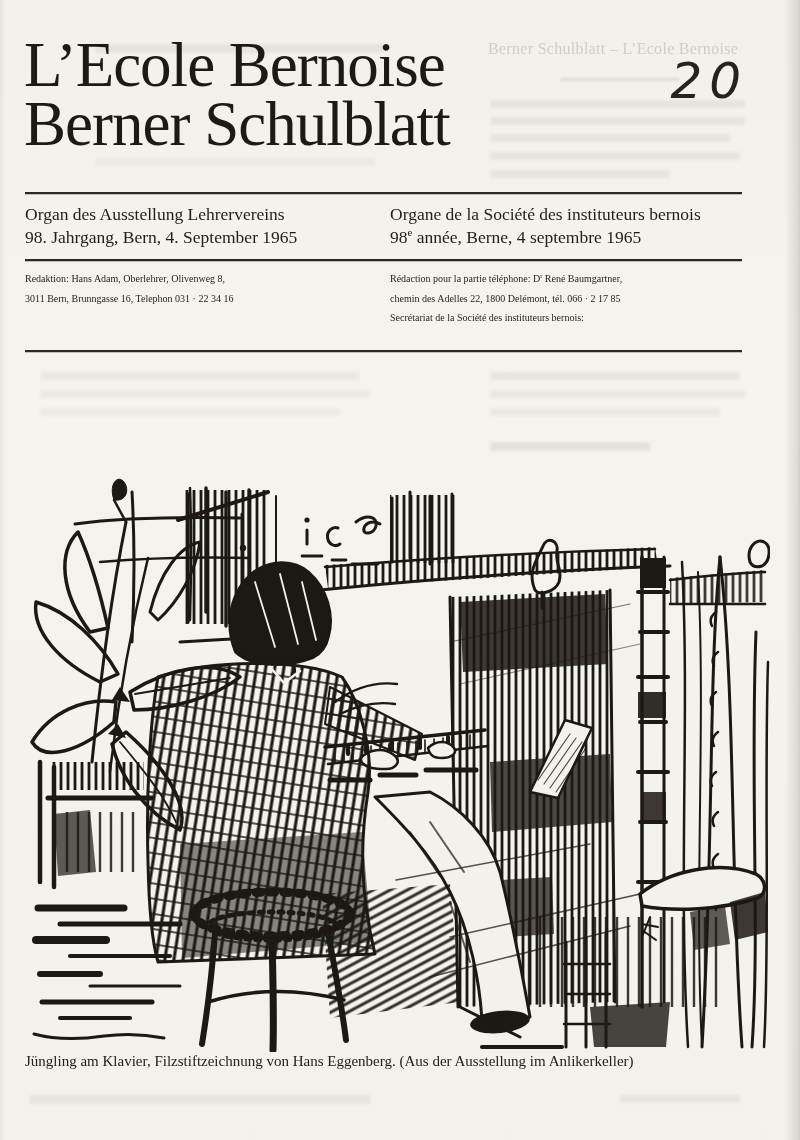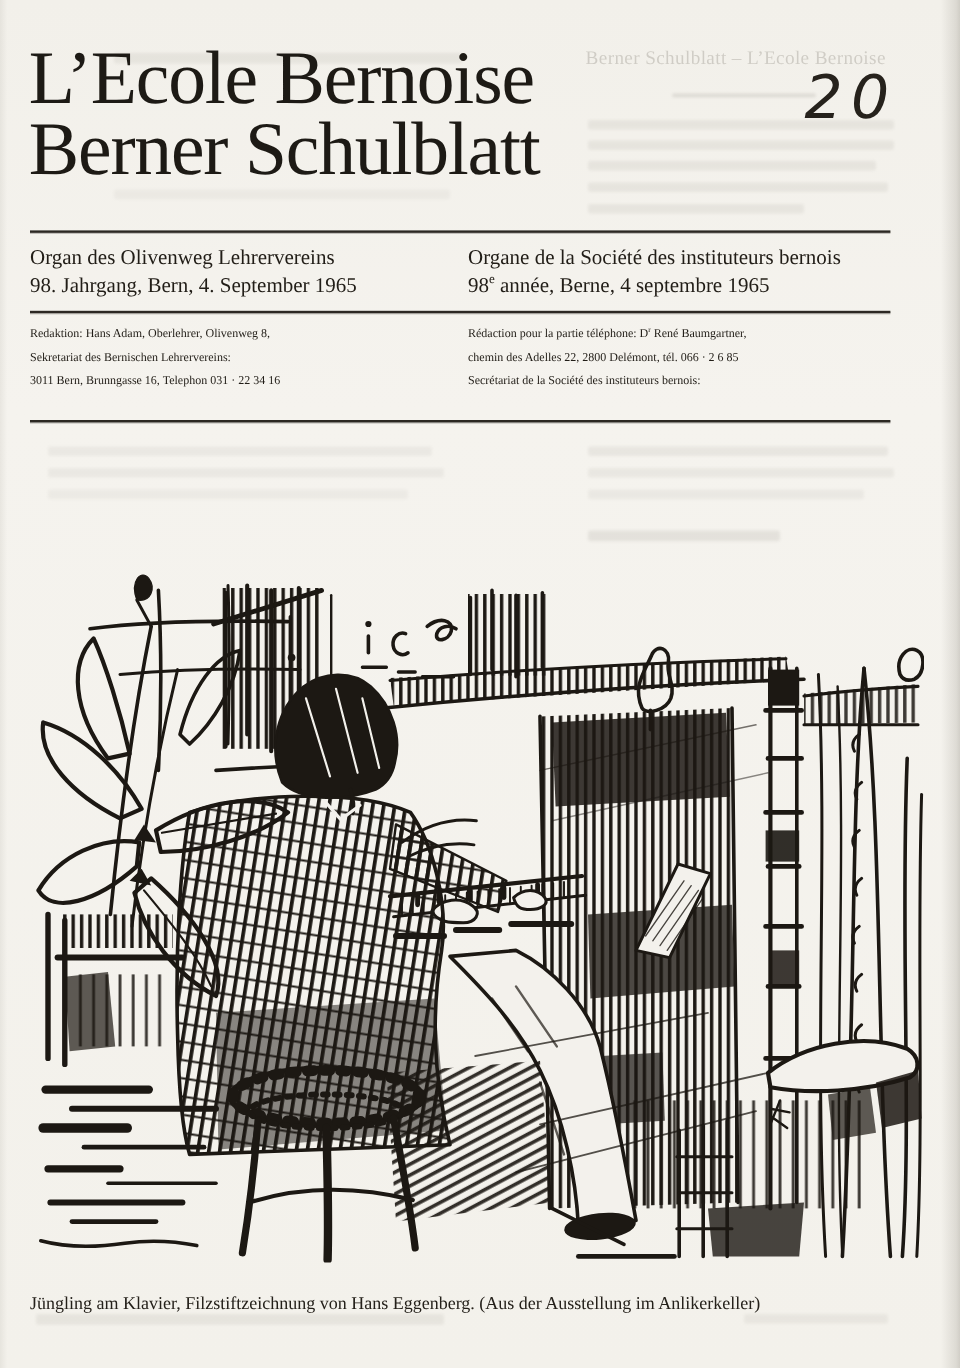--- a/index.html
+++ b/index.html
@@ -37,21 +37,21 @@
   .col-row{position:absolute;left:25px;width:720px;display:flex;}
   .organ-row{top:203px;}
   .impressum-row{top:269px;}
   .col-left{width:365px;flex:none;}
   .col-right{width:355px;flex:none;}
   .organ-row .line{font-size:17.5px;line-height:23px;}
   .impressum-row .line{font-size:10px;line-height:19.5px;}
   sup{font-size:62%;vertical-align:super;line-height:0;}
 
   .figure-wrap{position:absolute;left:30px;top:462px;width:740px;height:590px;}
-  .caption{position:absolute;left:25px;top:1053px;width:760px;font-size:15px;color:#24201a;white-space:nowrap;margin-top:26px;}
+  .caption{position:absolute;left:25px;top:1053px;width:760px;font-size:15px;color:#24201a;white-space:nowrap;}
 </style>
 </head>
 <body>
 
 <div class="page">
 
   <div class="ghost-header">Berner Schulblatt – L’Ecole Bernoise</div>
   <div class="ghost" style="left:95px;top:44px;width:290px;height:9px;"></div>
   <div class="ghost" style="left:95px;top:158px;width:280px;height:8px;opacity:.055;"></div>
   <div class="ghost" style="left:560px;top:78px;width:120px;height:3px;opacity:.16;"></div>
@@ -73,40 +73,39 @@
   <div class="masthead">
     <div class="title-line">L’Ecole Bernoise</div>
     <div class="title-line">Berner Schulblatt</div>
   </div>
   <div class="issue-number">20</div>
 
   <div class="rule rule-top"></div>
 
   <div class="col-row organ-row">
     <div class="col-left">
-      <div class="line">Organ des Olivenweg Lehrervereins</div>
+      <div class="line">Organ des Ausstellung Lehrervereins</div>
       <div class="line">98. Jahrgang, Bern, 4. September 1965</div>
     </div>
     <div class="col-right">
       <div class="line">Organe de la Société des instituteurs bernois</div>
       <div class="line"><span>98</span><sup>e</sup><span> année, Berne, 4 septembre 1965</span></div>
     </div>
   </div>
 
   <div class="rule rule-middle"></div>
 
   <div class="col-row impressum-row">
     <div class="col-left">
       <div class="line">Redaktion: Hans Adam, Oberlehrer, Olivenweg 8,</div>
-      <div class="line">Sekretariat des Bernischen Lehrervereins:</div>
       <div class="line">3011 Bern, Brunngasse 16, Telephon 031 · 22 34 16</div>
     </div>
     <div class="col-right">
       <div class="line"><span>Rédaction pour la partie téléphone: D</span><sup>r</sup><span> René Baumgartner,</span></div>
-      <div class="line">chemin des Adelles 22, 2800 Delémont, tél. 066 · 2 6 85</div>
+      <div class="line">chemin des Adelles 22, 1800 Delémont, tél. 066 · 2 17 85</div>
       <div class="line">Secrétariat de la Société des instituteurs bernois:</div>
     </div>
   </div>
 
   <div class="rule rule-bottom"></div>
 
   <div class="figure-wrap">
     <svg viewBox="0 0 740 590" width="740" height="590" fill="none" stroke-linecap="round" stroke-linejoin="round">
       <defs>
         <pattern id="vh" width="7" height="40" patternUnits="userSpaceOnUse">

